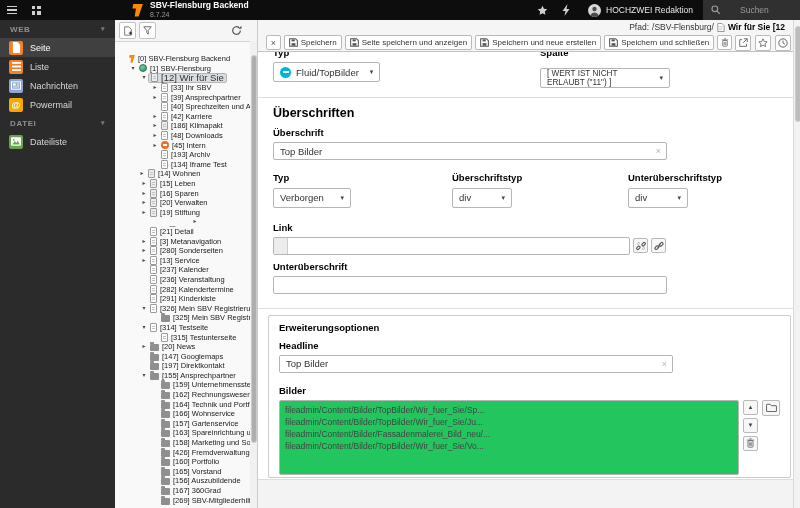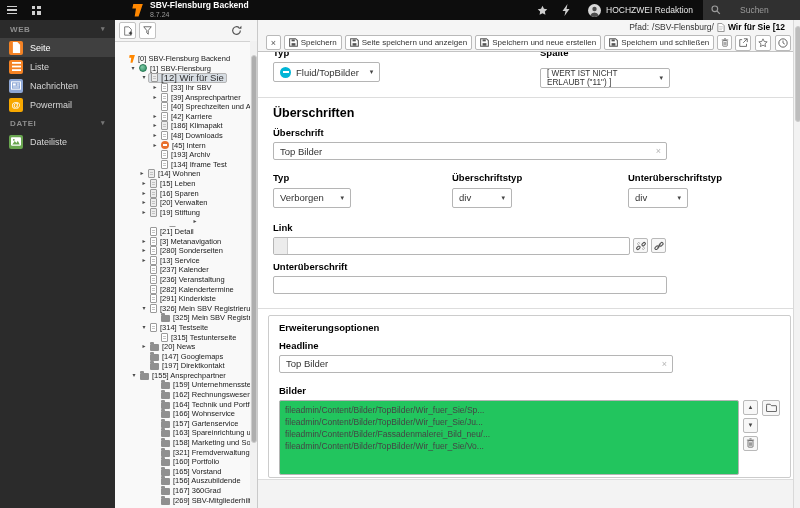--- a/index.html
+++ b/index.html
@@ -459,21 +459,21 @@
           <span>[147] Googlemaps</span>
         </span>
       </div>
       <div class="trow" style="padding-left: 25px;">
         <span class="arr"></span>
         <span class="grp">
           <span class="ti ti-folder"></span>
           <span>[197] Direktkontakt</span>
         </span>
       </div>
-      <div class="trow" style="padding-left: 15px; align-items: flex-end;">
+      <div class="trow" style="padding-left: 25px; align-items: flex-end;">
         <span class="arr">▾</span>
         <span class="grp">
           <span class="ti ti-folder"></span>
           <span>[155] Ansprechpartner</span>
         </span>
       </div>
       <div class="trow" style="padding-left: 36px;">
         <span class="arr"></span>
         <span class="grp">
           <span class="ti ti-folder"></span>
@@ -519,21 +519,21 @@
         <span class="arr"></span>
         <span class="grp">
           <span class="ti ti-folder"></span>
           <span>[158] Marketing und Soziales</span>
         </span>
       </div>
       <div class="trow" style="padding-left: 36px;">
         <span class="arr"></span>
         <span class="grp">
           <span class="ti ti-folder"></span>
-          <span>[321] Fremdverwaltung</span>
+          <span>[426] Fremdverwaltung</span>
         </span>
       </div>
       <div class="trow" style="padding-left: 36px;">
         <span class="arr"></span>
         <span class="grp">
           <span class="ti ti-folder"></span>
           <span>[160] Portfolio</span>
         </span>
       </div>
       <div class="trow" style="padding-left: 36px;">

